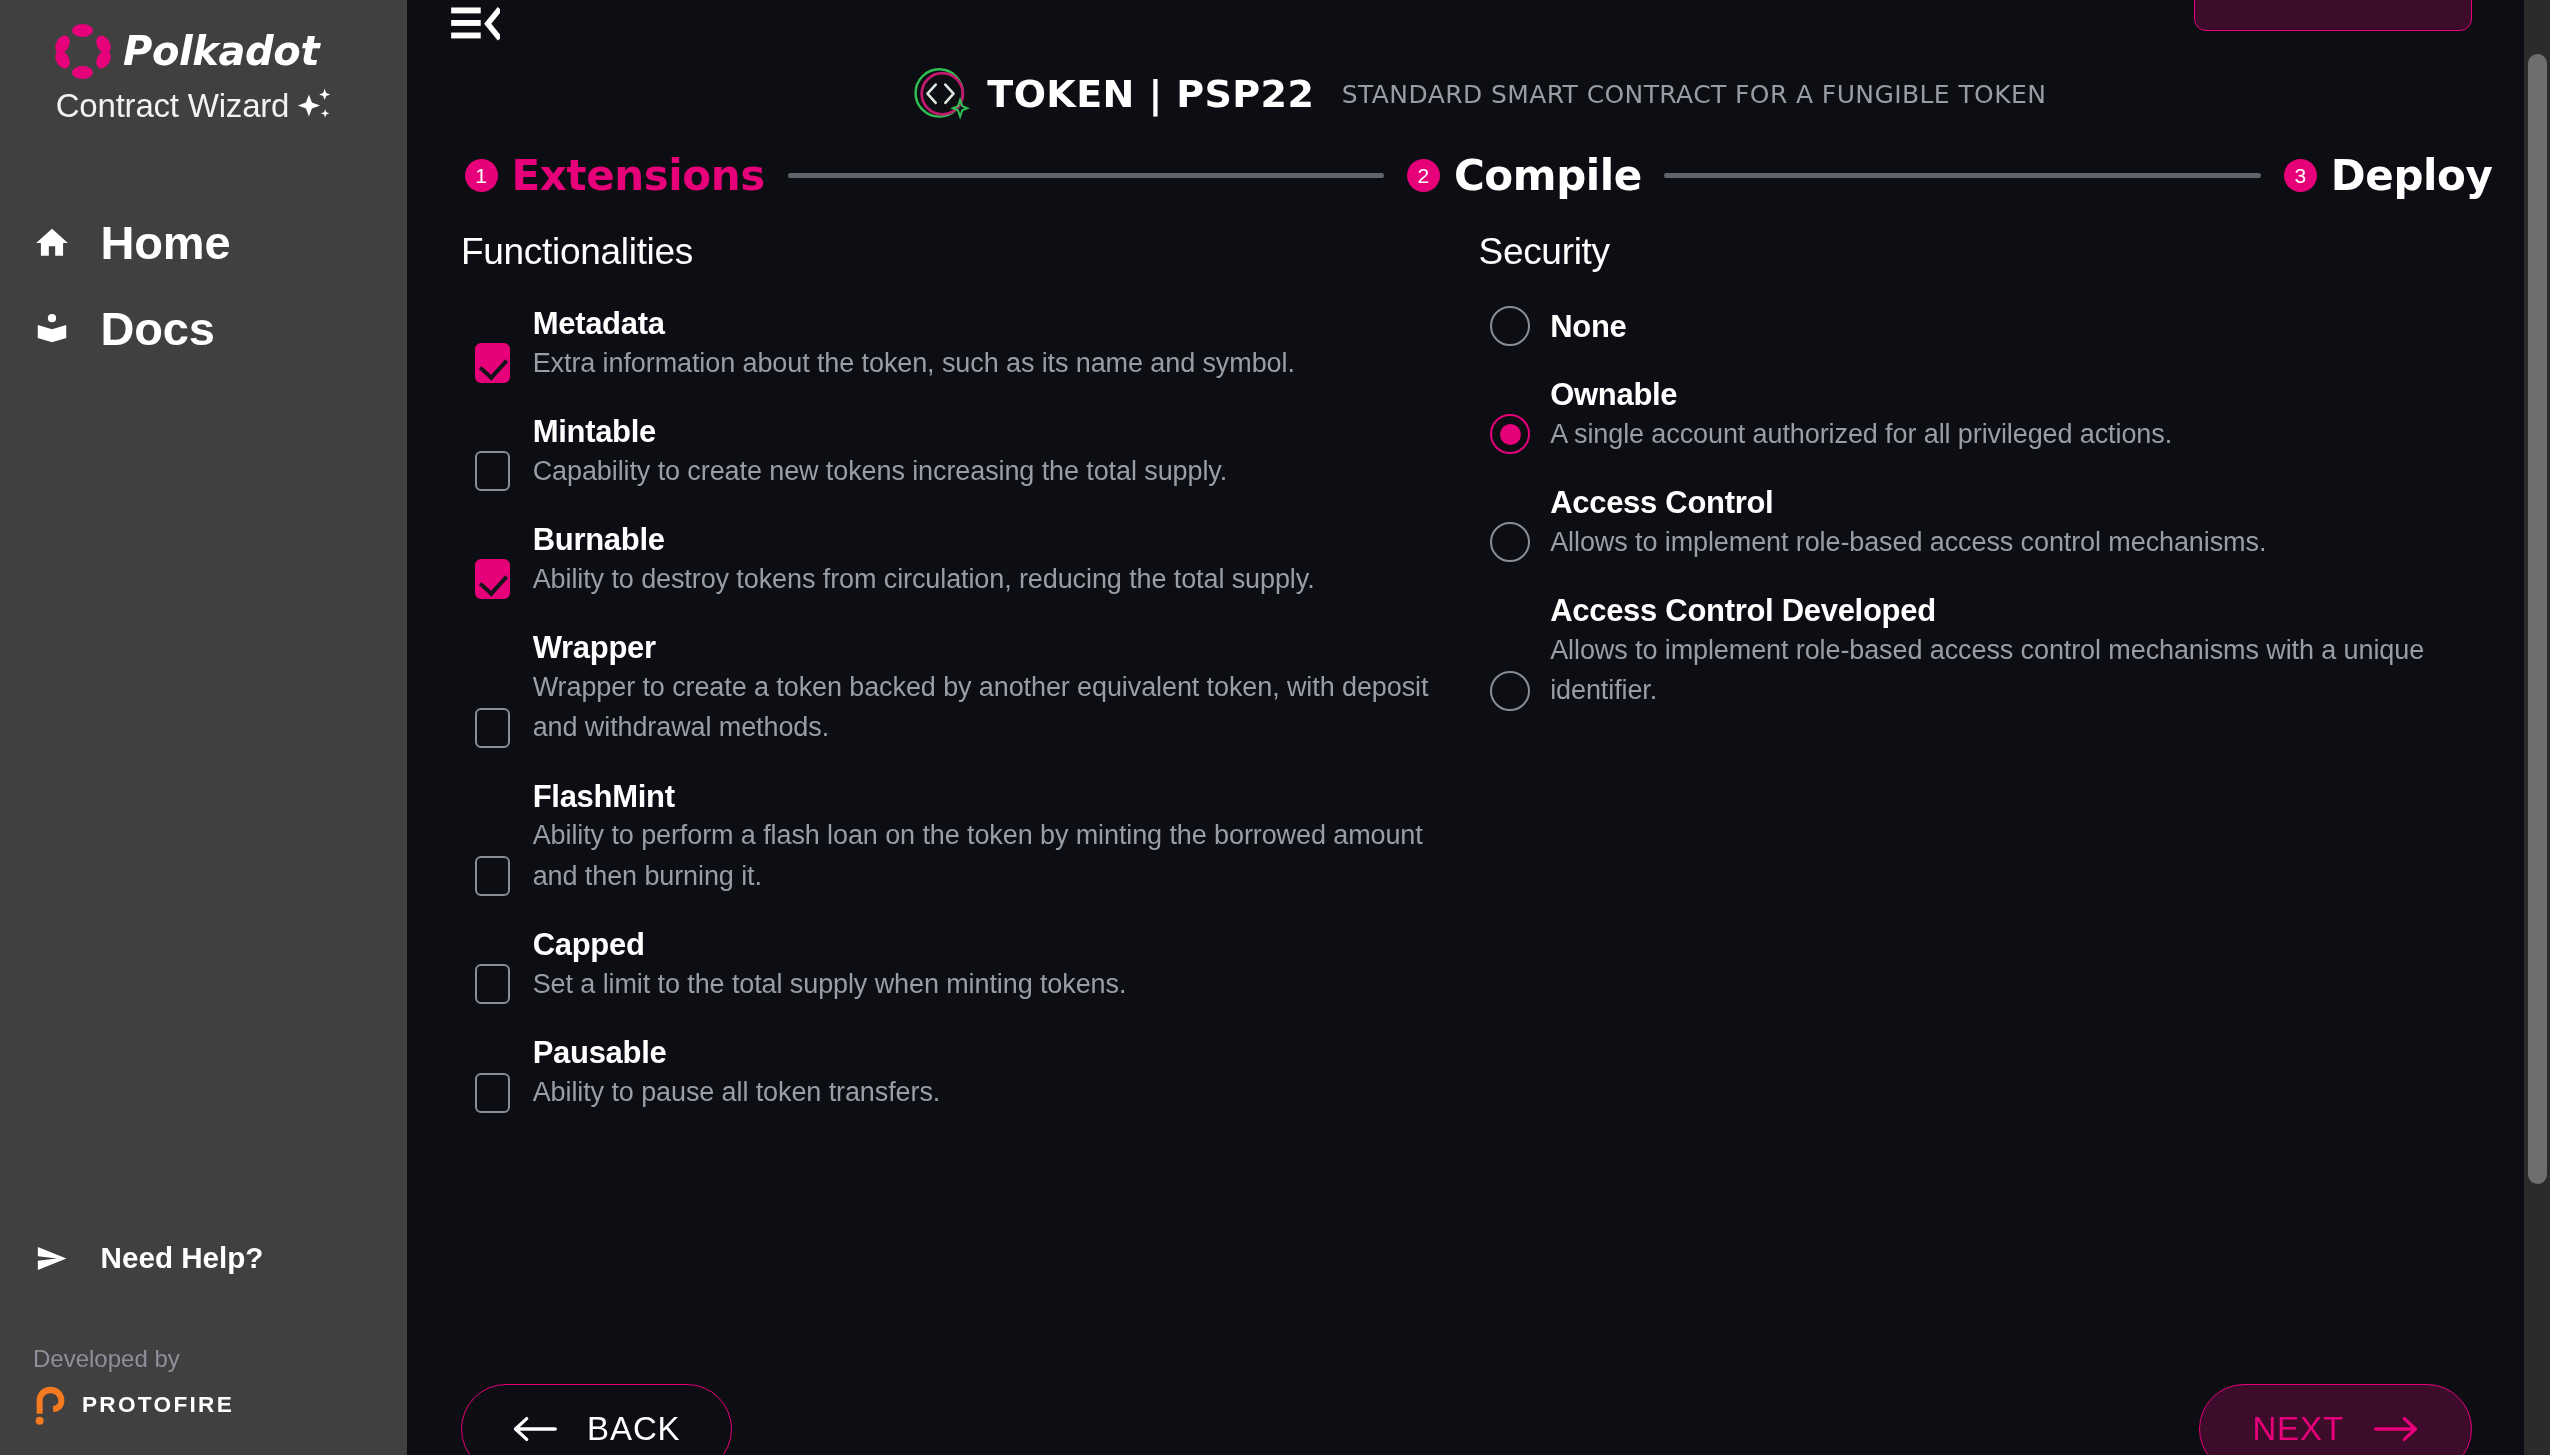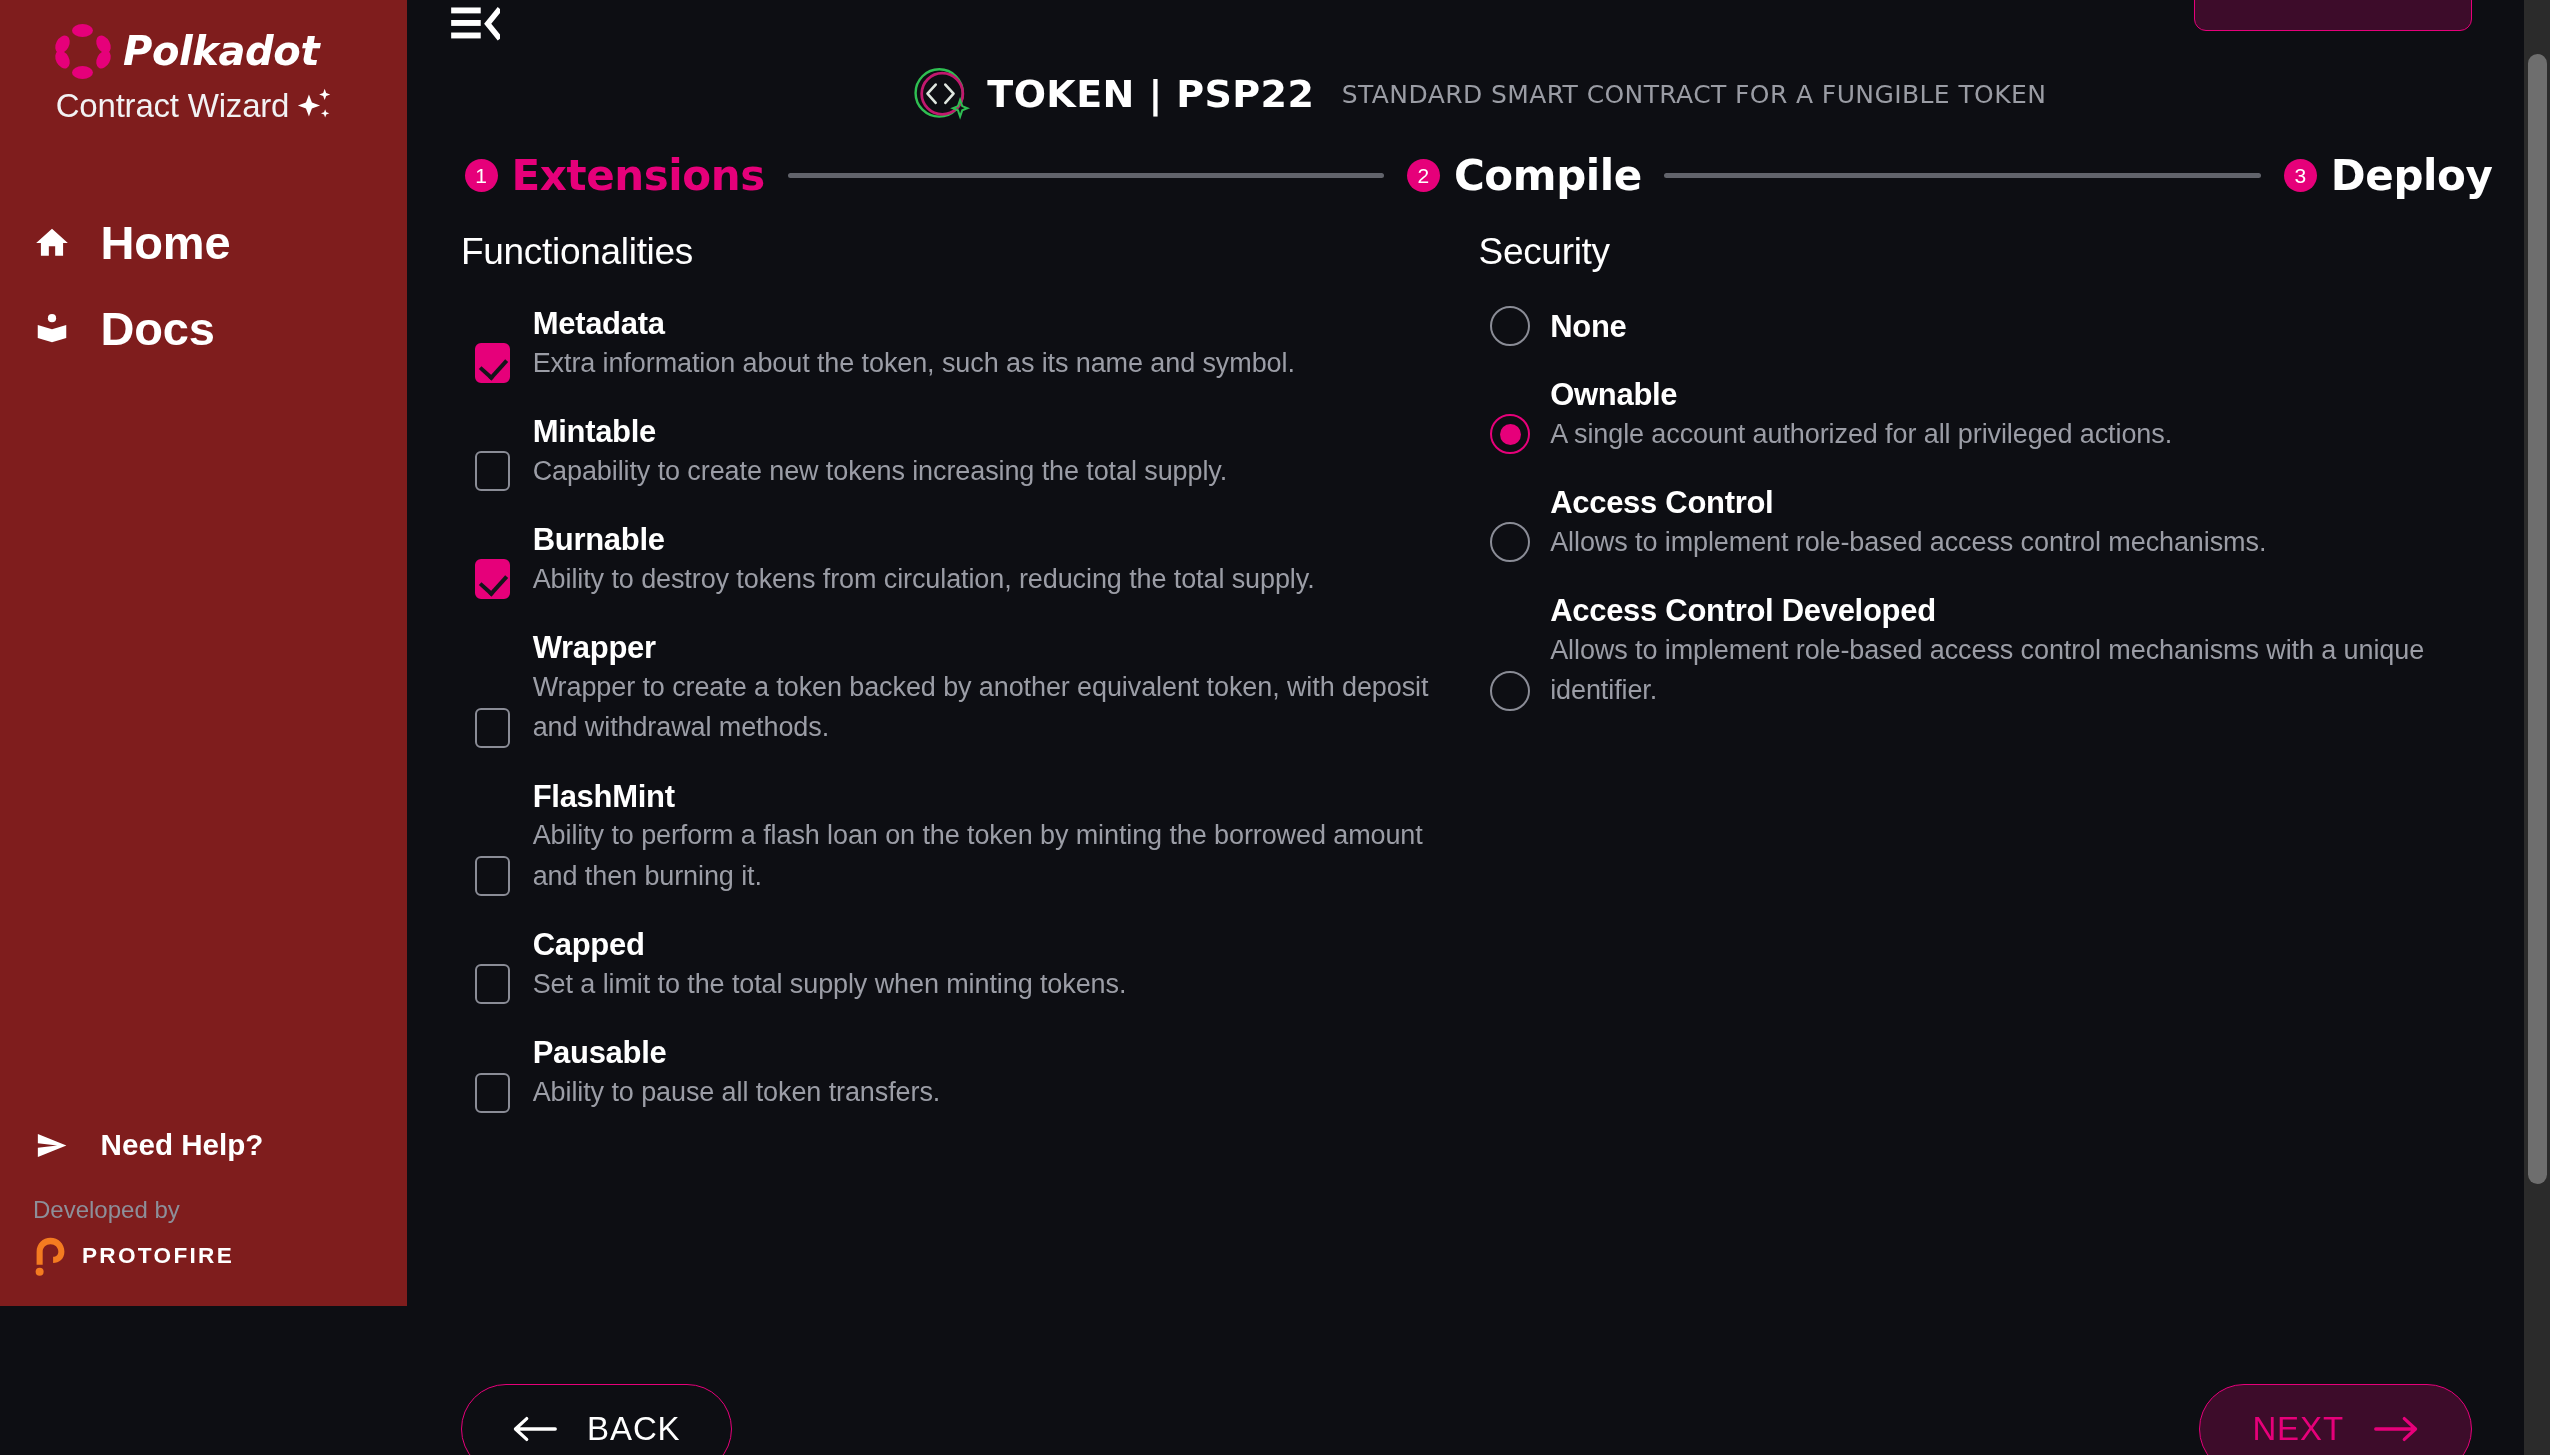--- a/index.html
+++ b/index.html
@@ -6,22 +6,22 @@
   html, body {
     width: 2550px; height: 1455px;
     background: #0d0e13;
     font-family: "Liberation Sans", sans-serif;
     overflow: hidden;
   }
   .app { display: flex; width: 2550px; height: 1455px; position: relative; }
 
   
   .sidebar {
-    width: 407px; height: 1306px; flex: 0 0 407px;
-    background: #7f1d1d;
+    width: 407px; height: 1455px; flex: 0 0 407px;
+    background: #404040;
     position: relative;
     padding: 0;
   }
   .brand { padding: 22.6px 0 0 54px; }
   .brand-row { display: flex; align-items: center; gap: 12px; }
   .polka-logo { width: 57px; height: 57px; position: relative; flex: 0 0 57px; }
   .polka-logo span {
     position: absolute; background: #e6007a; border-radius: 50%;
   }
   .pd1 { width: 21px; height: 13px; left: 18px; top: 1.7px; }
@@ -47,21 +47,21 @@
 
   .nav { margin-top: 75px; }
   .nav-item {
     display: flex; align-items: center; gap: 29.6px;
     padding: 15.6px 0 15.6px 33px; cursor: pointer;
   }
   .nav-ico { width: 38px; height: 38px; flex: 0 0 38px; display: flex; align-items: center; justify-content: center; }
   .nav-label { font-size: 47px; color: #ffffff; font-weight: 700; letter-spacing: -0.2px; }
 
   .side-bottom { position: absolute; left: 0; bottom: 0; width: 100%; padding: 0 0 29.6px 33px; }
-  .help-row { display: flex; align-items: center; gap: 29.6px; margin-bottom: 32px; }
+  .help-row { display: flex; align-items: center; gap: 29.6px; margin-bottom: 68px; }
   .help-label { font-size: 29.6px; font-weight: 700; color: #ffffff; }
   .dev-by { font-size: 24px; color: #8d8f99; margin-bottom: 12px; }
   .proto-row { display: flex; align-items: center; gap: 14px; }
   .proto-word { font-size: 22.6px; font-weight: 700; letter-spacing: 2.3px; color: #ffffff; }
 
   
   .main {
     flex: 1; height: 1455px; position: relative;
     background: #0d0e13;
     padding: 0 54px 16px 54px;

